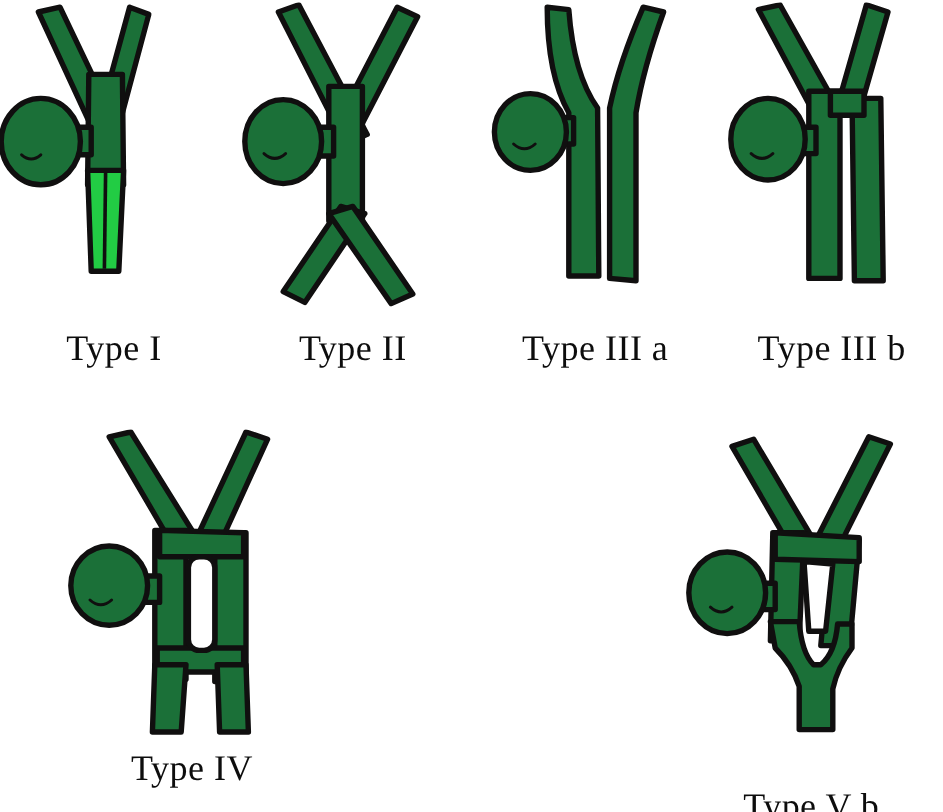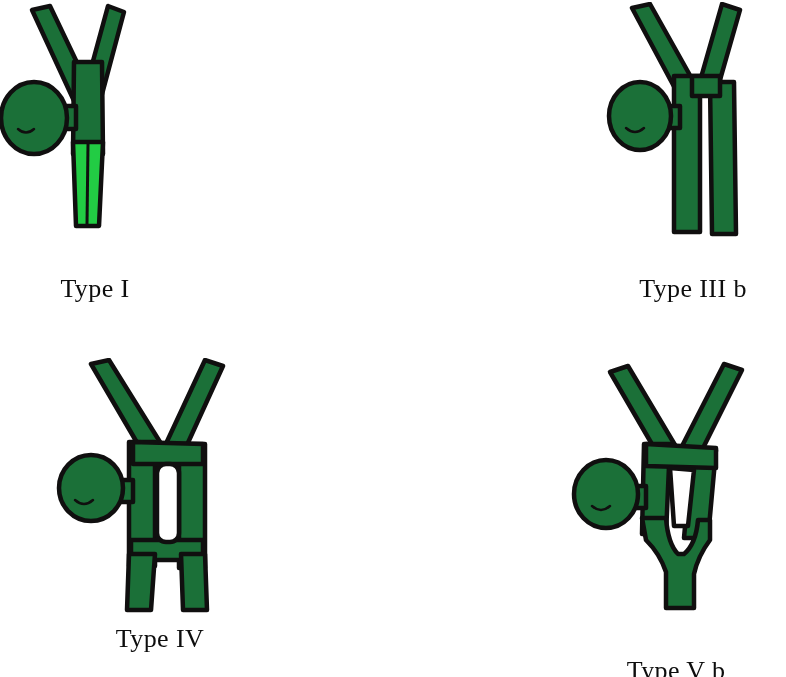--- a/index.html
+++ b/index.html
@@ -24,21 +24,21 @@
     position: absolute;
     display: flex;
     flex-direction: column;
     align-items: center;
   }
   .figure-art {
     display: block;
   }
   .figure-caption {
     font-family: "Liberation Serif", "DejaVu Serif", serif;
-    font-size: 26px;
+    font-size: 30px;
     color: #0d0d0d;
     letter-spacing: 0.4px;
     white-space: nowrap;
     text-align: center;
     line-height: 1;
   }
   .row-top .figure-caption { margin-top: 4px; }
   .row-bottom .figure-caption { margin-top: 6px; }
 </style>
 </head>
@@ -62,21 +62,59 @@
 
         <path d="M18 127 q8 7 16 0" fill="none" stroke="#100f0f" stroke-width="2.5" stroke-linecap="round"></path>
 
         <path d="M73 140 L103 140 L99 224 L76 224 Z" fill="#22CC44" stroke="#100f0f" stroke-width="4.5" stroke-linejoin="round"></path>
         <line x1="88" y1="142" x2="87" y2="222" stroke="#100f0f" stroke-width="3"></line>
       </g>
     </svg>
     <div class="figure-caption">Type I</div>
   </div>
 
+  <div class="figure-cell row-top" style="left:196px; top:2px; width:196px;">
+    <svg class="figure-art" width="196" height="270" viewBox="0 0 196 270">
+      <g>
 
+        <path d="M36 8 L53 2 L110 110 L92 118 Z" fill="#1B7038" stroke="#100f0f" stroke-width="4.5" stroke-linejoin="round"></path>
+
+        <path d="M135 4 L152 12 L96 120 L79 112 Z" fill="#1B7038" stroke="#100f0f" stroke-width="4.5" stroke-linejoin="round"></path>
+
+        <path d="M78 70 L106 70 L106 182 L78 182 Z" fill="#1B7038" stroke="#100f0f" stroke-width="4.5" stroke-linejoin="round"></path>
+
+        <path d="M88 170 L108 176 L58 250 L40 241 Z" fill="#1B7038" stroke="#100f0f" stroke-width="4.5" stroke-linejoin="round"></path>
+
+        <path d="M78 176 L98 170 L148 243 L130 251 Z" fill="#1B7038" stroke="#100f0f" stroke-width="4.5" stroke-linejoin="round"></path>
+
+        <path d="M36 104 L82 104 L82 128 L36 128 Z" fill="#1B7038" stroke="#100f0f" stroke-width="4.5" stroke-linejoin="round"></path>
+
+        <ellipse cx="40" cy="116" rx="32" ry="35" fill="#1B7038" stroke="#100f0f" stroke-width="4.5"></ellipse>
+        <path d="M24 126 q9 8 18 0" fill="none" stroke="#100f0f" stroke-width="2.5" stroke-linecap="round"></path>
+      </g>
+    </svg>
+    <div class="figure-caption">Type  II</div>
+  </div>
+
+  <div class="figure-cell row-top" style="left:398px; top:2px; width:196px;">
+    <svg class="figure-art" width="196" height="270" viewBox="0 0 196 270">
+      <g>
+
+        <path d="M58 4 L76 6 Q80 60 100 88 L101 228 L76 228 L76 92 Q58 60 58 4 Z" fill="#1B7038" stroke="#100f0f" stroke-width="4.5" stroke-linejoin="round"></path>
+
+        <path d="M138 4 L155 8 Q138 55 132 92 L132 232 L110 230 L110 88 Q118 50 138 4 Z" fill="#1B7038" stroke="#100f0f" stroke-width="4.5" stroke-linejoin="round"></path>
+
+        <path d="M40 96 L80 96 L80 118 L40 118 Z" fill="#1B7038" stroke="#100f0f" stroke-width="4.5" stroke-linejoin="round"></path>
+
+        <ellipse cx="44" cy="108" rx="30" ry="32" fill="#1B7038" stroke="#100f0f" stroke-width="4.5"></ellipse>
+        <path d="M30 118 q9 8 18 0" fill="none" stroke="#100f0f" stroke-width="2.5" stroke-linecap="round"></path>
+      </g>
+    </svg>
+    <div class="figure-caption">Type III a</div>
+  </div>
 
   <div class="figure-cell row-top" style="left:600px; top:2px; width:186px;">
     <svg class="figure-art" width="186" height="270" viewBox="0 0 186 270">
       <g>
 
         <path d="M32 6 L50 2 L96 84 L78 92 Z" fill="#1B7038" stroke="#100f0f" stroke-width="4.5" stroke-linejoin="round"></path>
 
         <path d="M122 2 L140 8 L116 92 L98 86 Z" fill="#1B7038" stroke="#100f0f" stroke-width="4.5" stroke-linejoin="round"></path>
 
         <path d="M74 74 L100 74 L100 230 L74 230 Z" fill="#1B7038" stroke="#100f0f" stroke-width="4.5" stroke-linejoin="round"></path>

